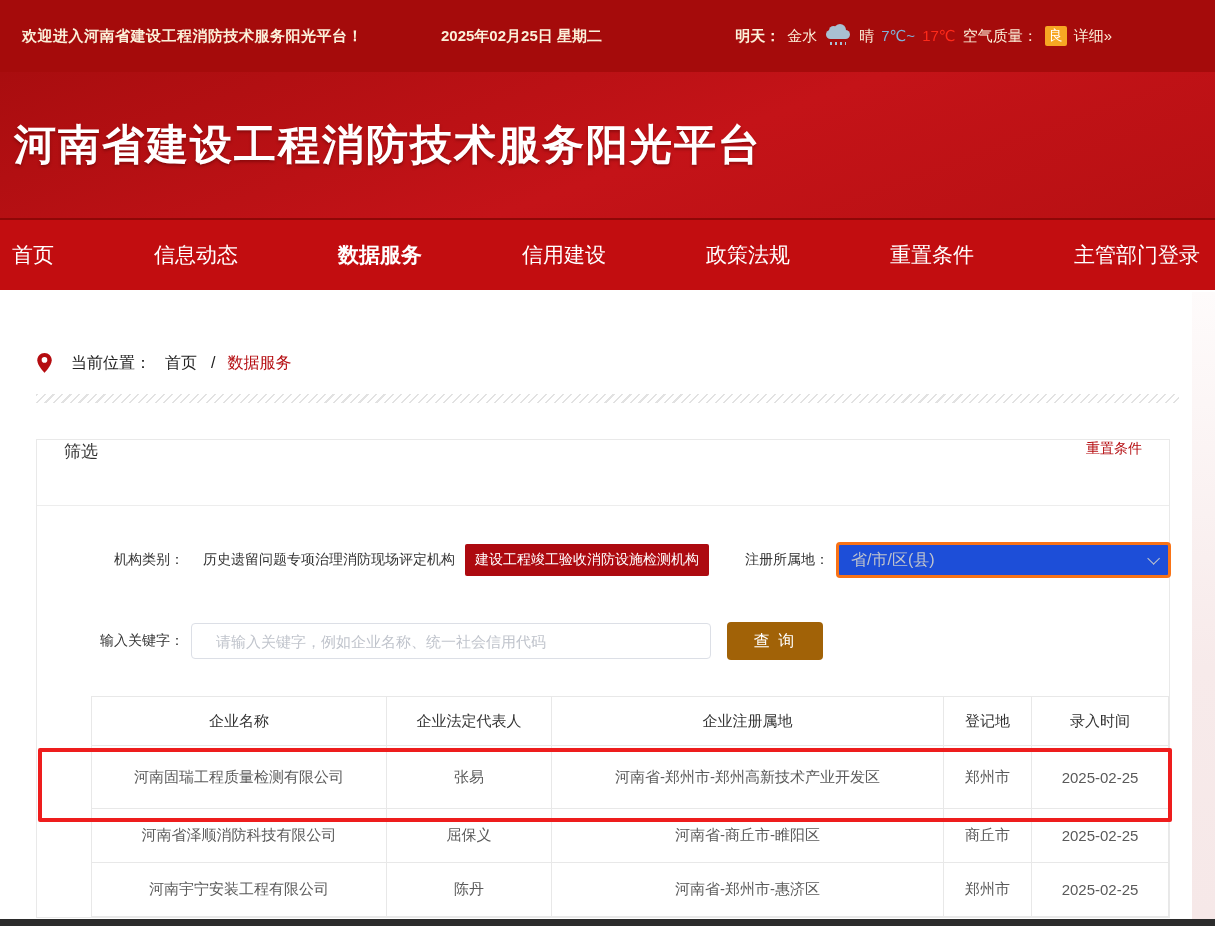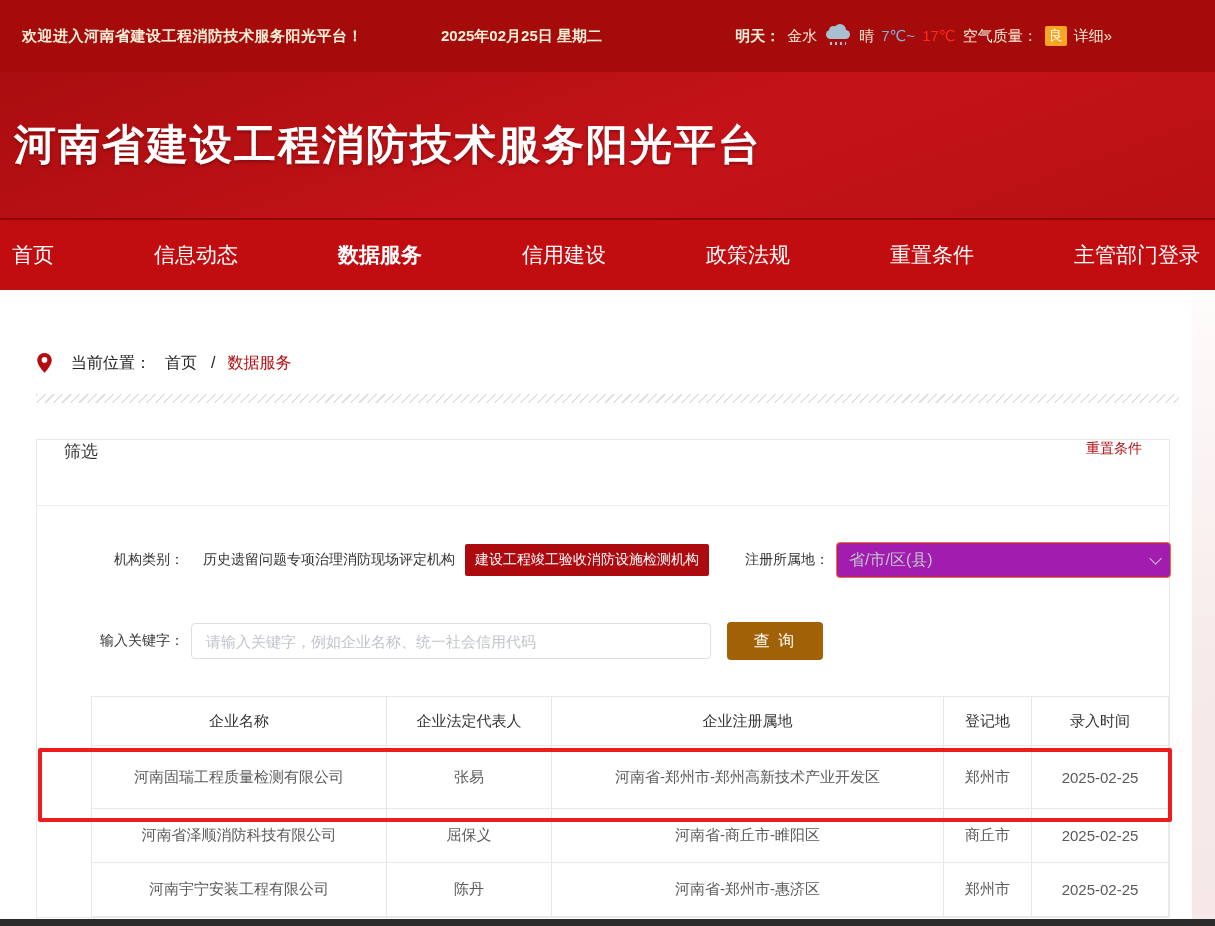--- a/index.html
+++ b/index.html
@@ -98,33 +98,33 @@
     flex:none; padding-right:7px;
   }
   .chip {
     font-size:14px; padding:7px 10px; cursor:pointer; white-space:nowrap;
   }
   .chip.active { background:#ad0a10; color:#fff; border-radius:2px; }
   .chip.plain { color:#333; margin-left:2px; }
 
   .region-group { margin-left:auto; display:flex; align-items:center; }
   .fake-select {
-    width:335px; height:36px; border:1px solid #f97316; border-radius:4px;
-    display:flex; align-items:center; padding:0 12px; cursor:pointer; background:#a21caf;
+    width:335px; height:36px; border:3px solid #f97316; border-radius:4px;
+    display:flex; align-items:center; padding:0 12px; cursor:pointer; background:#1d4ed8;
   }
   .fake-select .ph { color:#c0c4cc; font-size:16px; flex:1; }
   .chev {
     width:9px; height:9px; border-right:1.5px solid #c0c4cc; border-bottom:1.5px solid #c0c4cc;
     transform:rotate(45deg) translateY(-3px);
   }
 
   .kw-row { margin-top:44px; }
   .kw-input {
     width:520px; height:36px; border:1px solid #dcdfe6; border-radius:4px;
-    padding:0 14px; font-size:15px; color:#333; outline:none;
+    padding:0 24px; font-size:15px; color:#333; outline:none;
     font-family:"Liberation Sans","DejaVu Sans",sans-serif;
   }
   .kw-input::placeholder { color:#c0c4cc; }
   .search-btn {
     margin-left:16px; width:96px; height:38px; background:#a16207; color:#fff;
     border:none; border-radius:4px; font-size:16px; cursor:pointer; letter-spacing:2px;
     font-family:"Liberation Sans","DejaVu Sans",sans-serif;
   }
 
   

